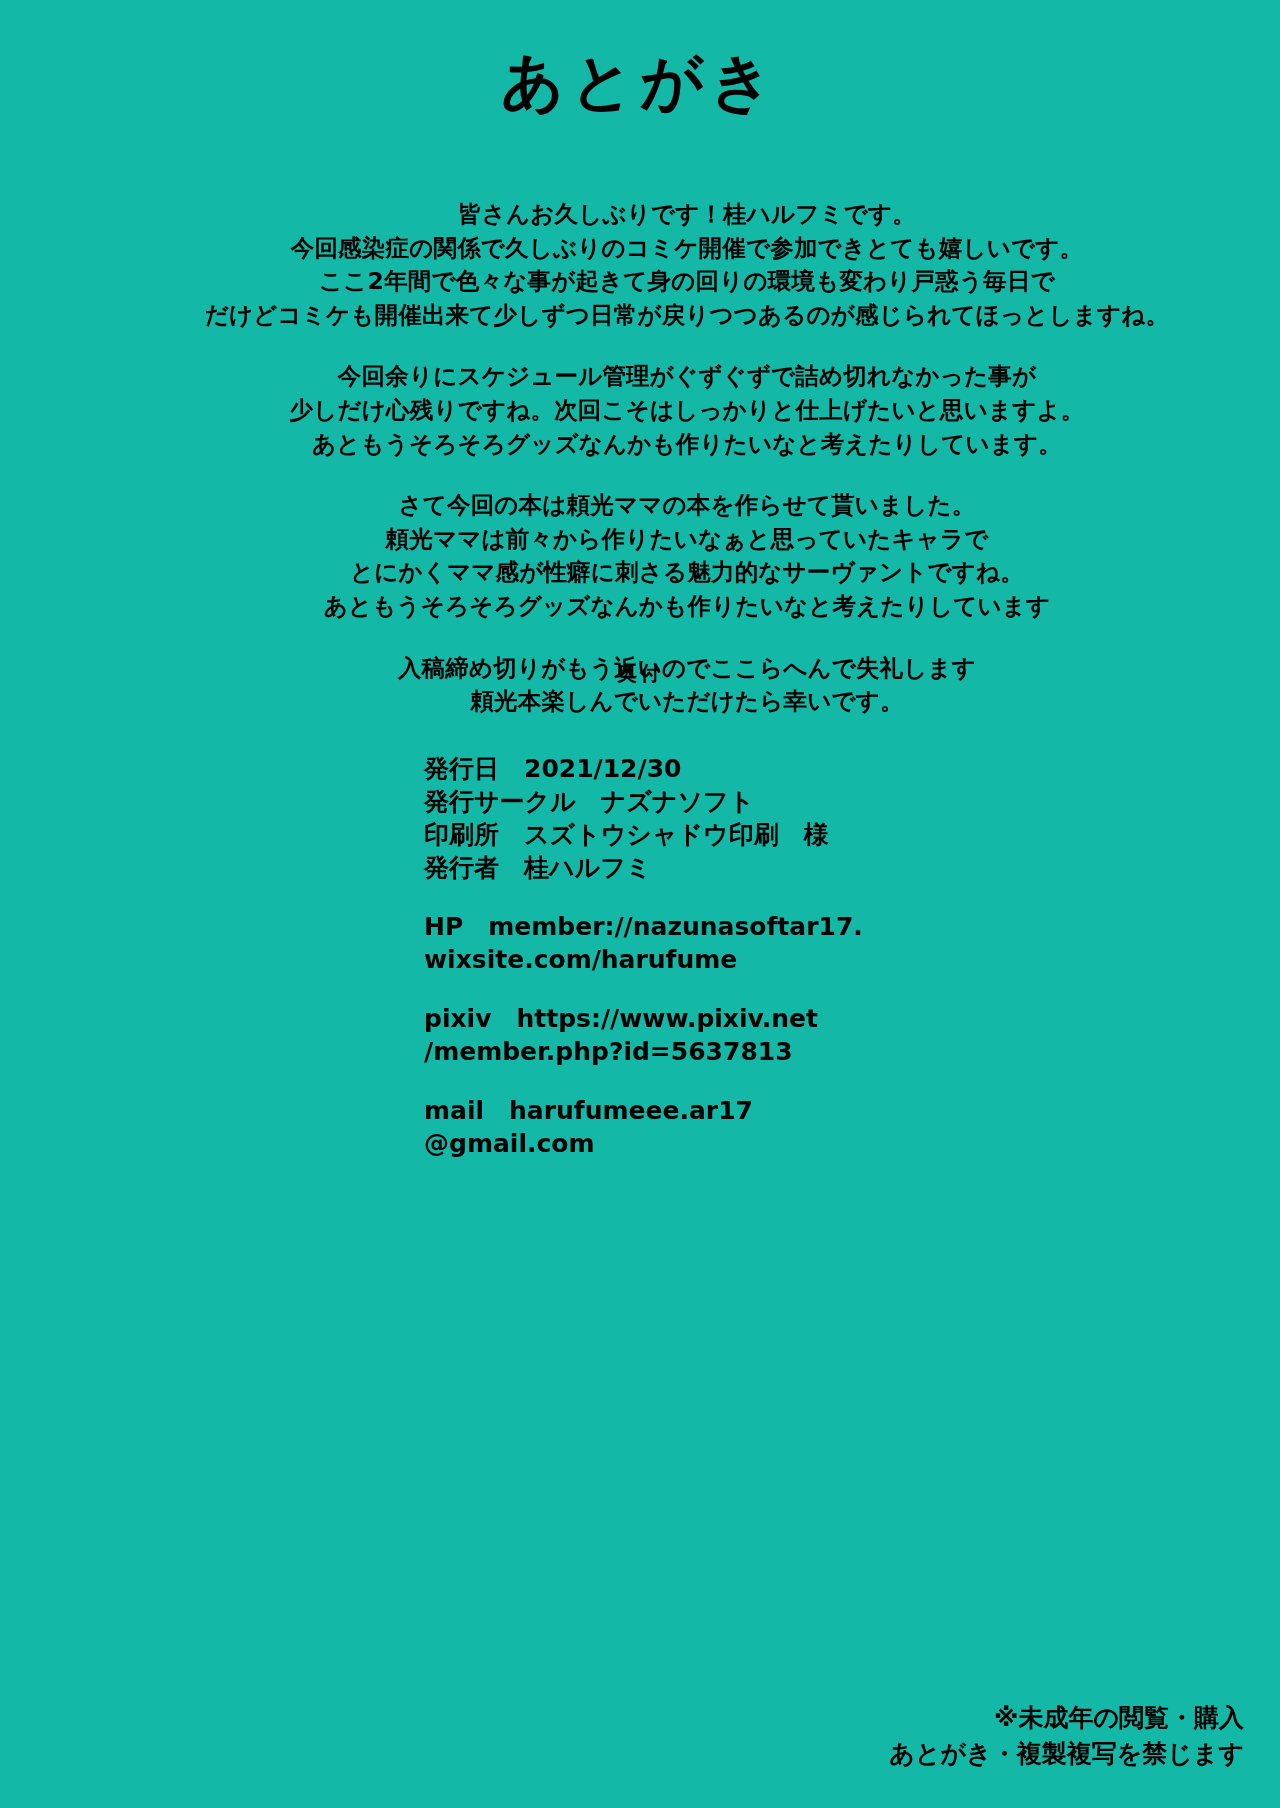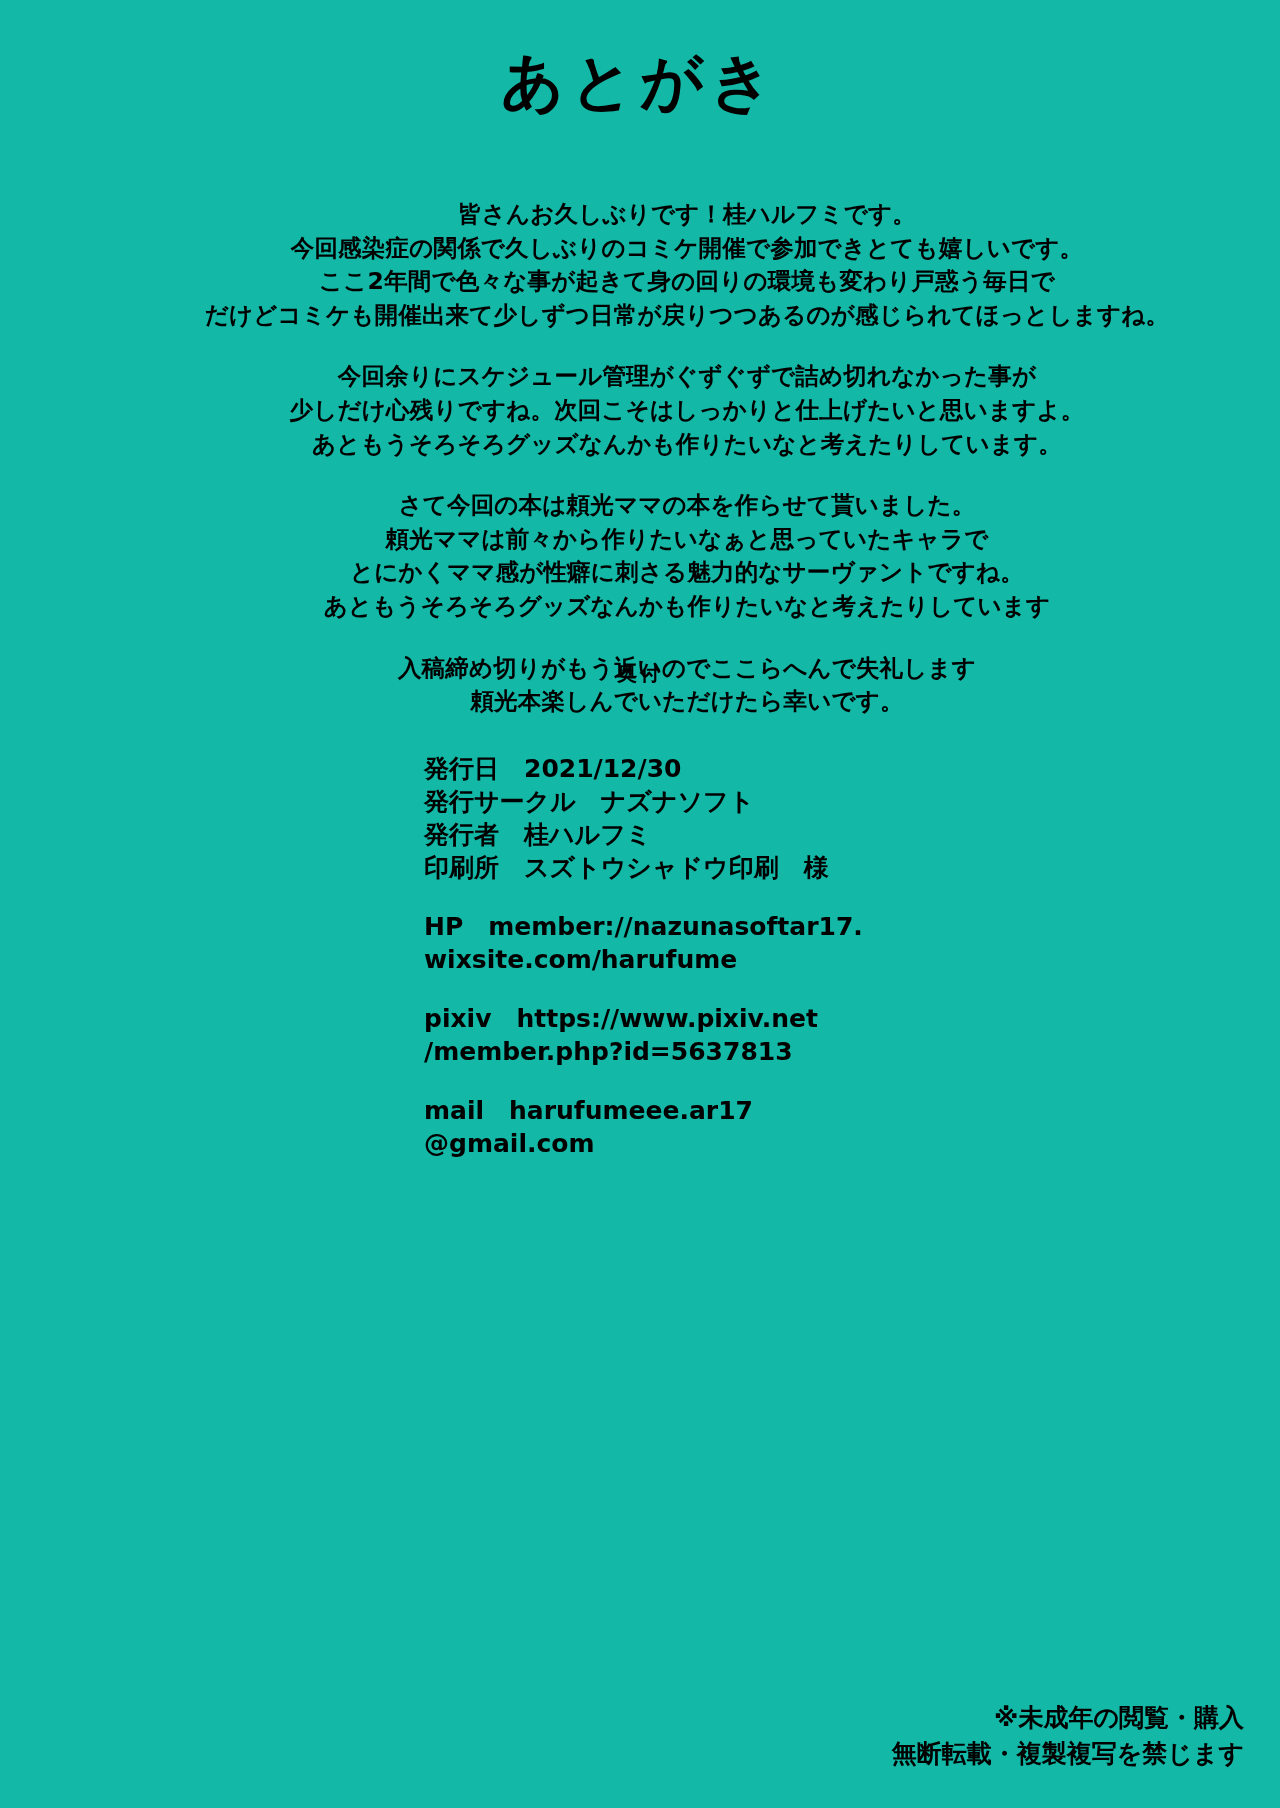--- a/index.html
+++ b/index.html
@@ -121,35 +121,35 @@
       <span class="ln">頼光本楽しんでいただけたら幸いです。</span>
     </p>
   </div>
 
   <div class="colophon-heading">奥付</div>
 
   <div class="colophon">
     <div class="group">
       <div class="row">発行日　2021/12/30</div>
       <div class="row">発行サークル　ナズナソフト</div>
+      <div class="row">印刷所　スズトウシャドウ印刷　様</div>
       <div class="row">発行者　桂ハルフミ</div>
-      <div class="row">印刷所　スズトウシャドウ印刷　様</div>
     </div>
     <div class="group">
       <div class="row">HP　member://nazunasoftar17.</div>
       <div class="row">wixsite.com/harufume</div>
     </div>
     <div class="group">
       <div class="row">pixiv　https://www.pixiv.net</div>
       <div class="row">/member.php?id=5637813</div>
     </div>
     <div class="group">
       <div class="row">mail　harufumeee.ar17</div>
       <div class="row">@gmail.com</div>
     </div>
   </div>
 
   <div class="notice">
     <span class="ln">※未成年の閲覧・購入</span>
-    <span class="ln">無断転載・複製複写を禁じます</span>
+    <span class="ln">あとがき・複製複写を禁じます</span>
   </div>
 
 </div>
 
 </body></html>

